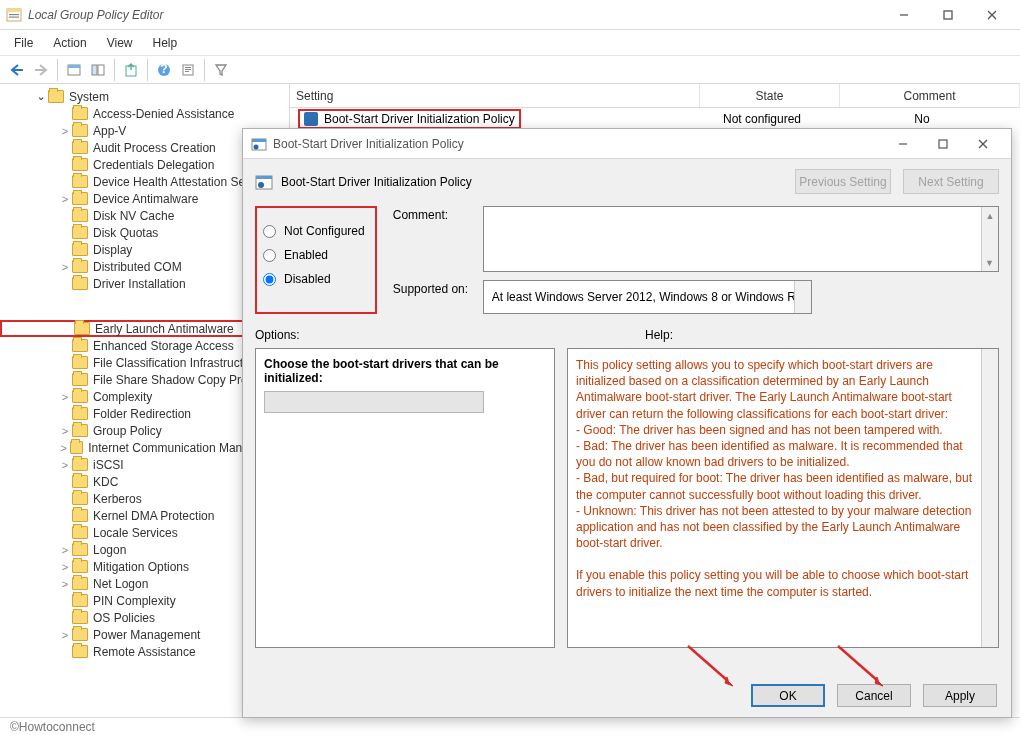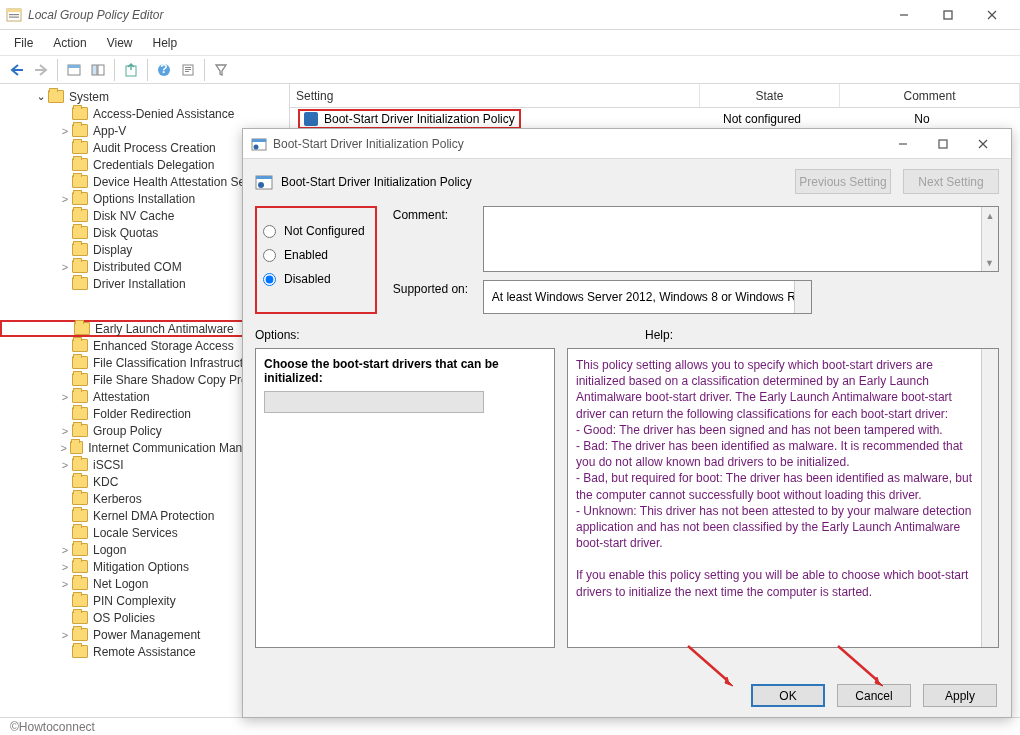--- a/index.html
+++ b/index.html
@@ -65,21 +65,21 @@
 .supported { height:34px; border:1px solid #888; background:#fff; padding:6px 8px; display:flex; align-items:center; position:relative;}
 .supported .sbar{ width:17px; background:#f0f0f0; border-left:1px solid #ccc; position:absolute; right:0; top:0; bottom:0;}
 
 .colhdrs { display:flex; margin-top:14px; margin-bottom:6px;gap:36px;}
 .colhdrs .l { width:50%;} .colhdrs .r{width:50%;}
 
 .panels { display:flex; gap:12px; height:300px;}
 .panel { border:1px solid #888; background:#fff; padding:8px; position:relative;}
 .panel.opts { width:300px;font-weight:bold;}
 .panel.help { flex:1; overflow:hidden; }
-.panel.help .txt { line-height:1.35; color:#701a75; padding-right:14px;}
+.panel.help .txt { line-height:1.35; color:#c2410c; padding-right:14px;}
 .panel.help .sbar { width:17px; background:#f0f0f0; border-left:1px solid #ccc; position:absolute; right:0; top:0; bottom:0;}
 .dropdown { width:220px; height:22px; background:#e5e5e5; border:1px solid #b5b5b5; margin-top:6px;}
 
 .dlg-buttons { position:absolute; bottom:10px; right:14px; display:flex; gap:12px; }
 .dlg-buttons button { width:74px; height:23px; background:#e1e1e1; border:1px solid #adadad; cursor:pointer;}
 .dlg-buttons button.ok { border:2px solid #2e77bb; }
 
 .statusbar { height:18px; border-top:1px solid #d9d9d9; display:flex; align-items:center; padding-left:10px; color:#777;}
 
 svg { display:block; }
@@ -223,21 +223,21 @@
               <div class="row child">
                 <span class="expander"></span>
                 <span class="folder"></span>
                 <span class="label">Device Health Attestation Service</span>
               </div>
             </li>
             <li>
               <div class="row child">
                 <span class="expander">&gt;</span>
                 <span class="folder"></span>
-                <span class="label">Options Installation</span>
+                <span class="label">Device Antimalware</span>
               </div>
             </li>
             <li>
               <div class="row child">
                 <span class="expander"></span>
                 <span class="folder"></span>
                 <span class="label">Disk NV Cache</span>
               </div>
             </li>
             <li>
@@ -293,21 +293,21 @@
               <div class="row child">
                 <span class="expander"></span>
                 <span class="folder"></span>
                 <span class="label">File Share Shadow Copy Provider</span>
               </div>
             </li>
             <li>
               <div class="row child">
                 <span class="expander">&gt;</span>
                 <span class="folder"></span>
-                <span class="label">Attestation</span>
+                <span class="label">Complexity</span>
               </div>
             </li>
             <li>
               <div class="row child">
                 <span class="expander"></span>
                 <span class="folder"></span>
                 <span class="label">Folder Redirection</span>
               </div>
             </li>
             <li>

